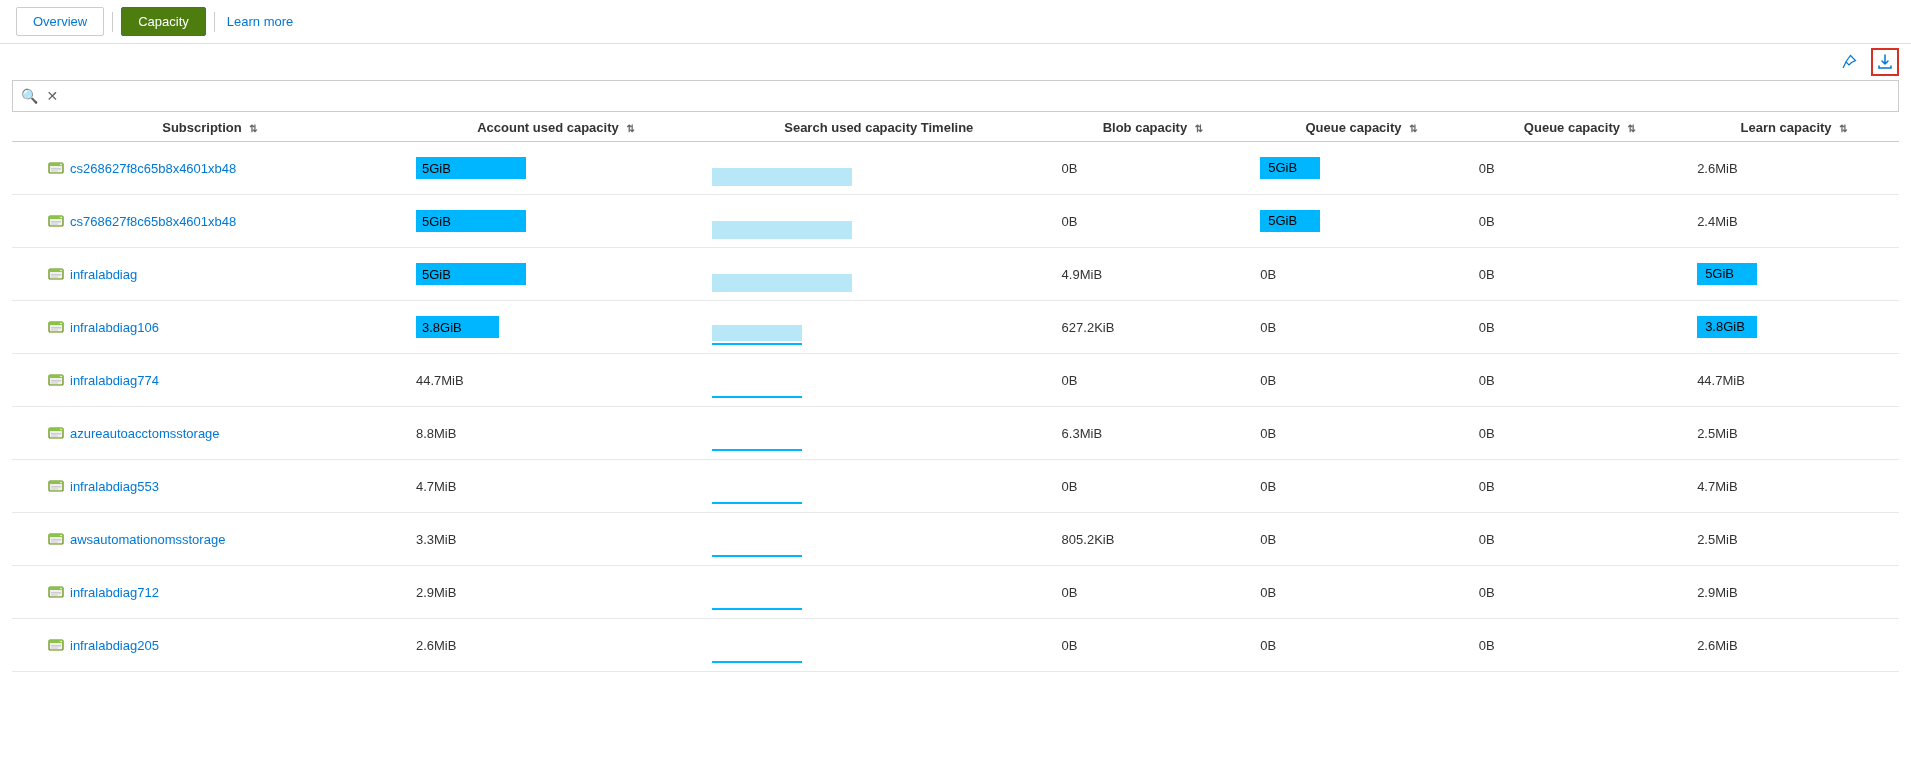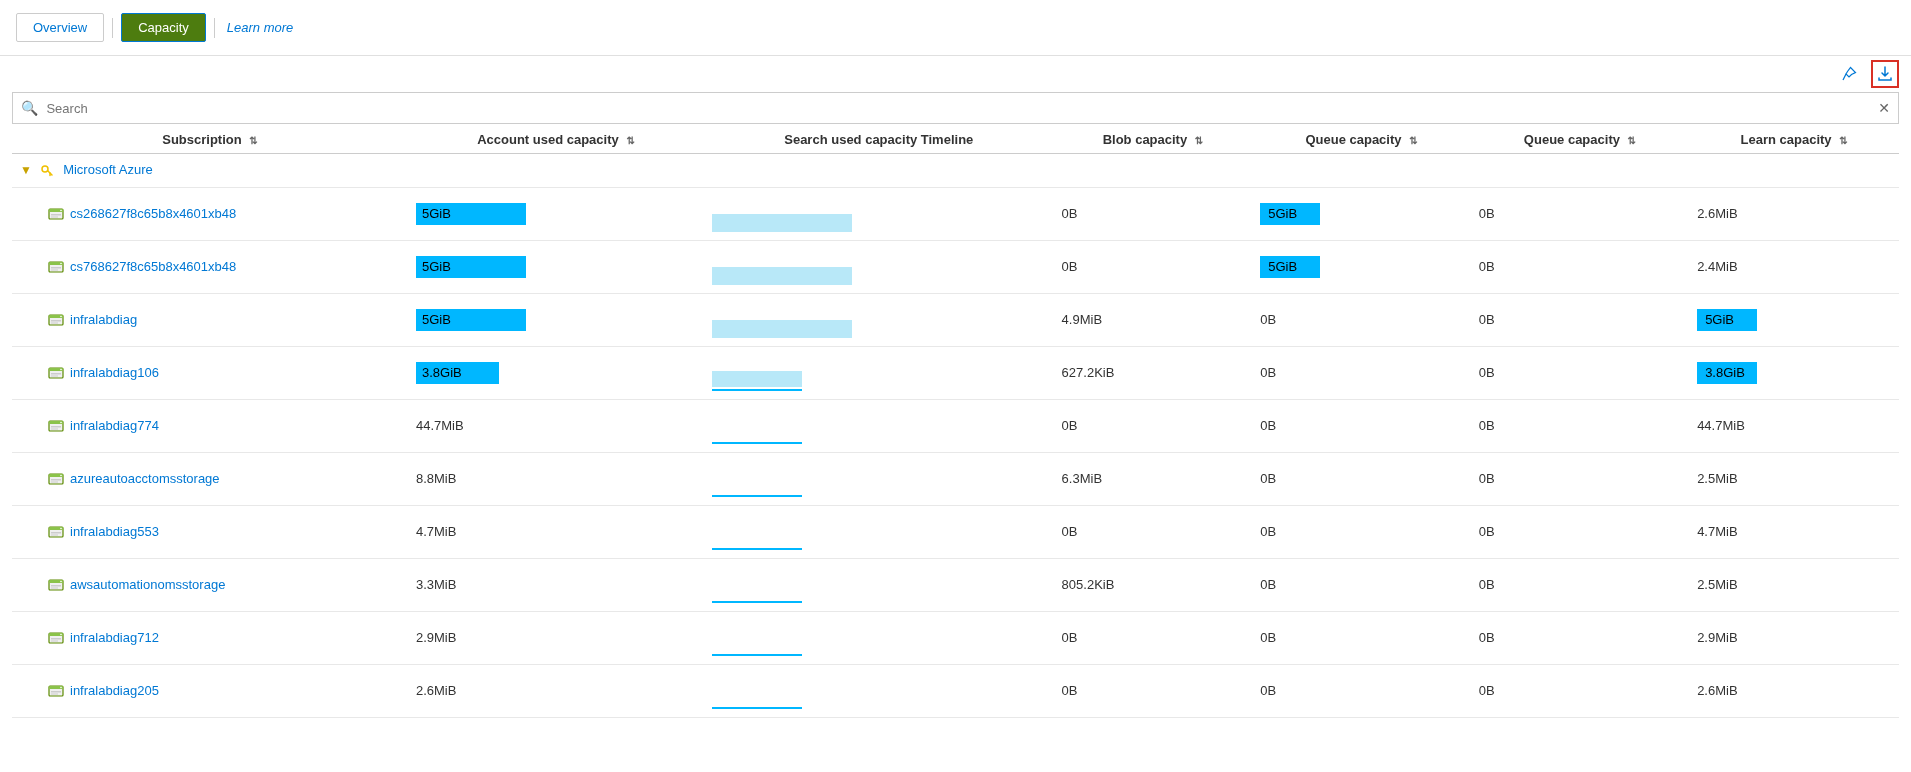--- a/index.html
+++ b/index.html
@@ -10,21 +10,21 @@
       color: #333;
     }
 
     
     .top-nav {
       display: flex;
       align-items: center;
       padding: 8px 16px;
       border-bottom: 1px solid #e0e0e0;
       gap: 0;
-      height: 56px;
+      height: 44px;
     }
     .nav-btn {
       padding: 6px 16px;
       border: 1px solid #ccc;
       background: #fff;
       color: #0078d4;
       cursor: pointer;
       font-size: 13px;
       border-radius: 2px;
     }
@@ -38,21 +38,20 @@
       height: 20px;
       background: #ccc;
       margin: 0 8px;
     }
     .nav-link {
       color: #0078d4;
       cursor: pointer;
       font-size: 13px;
       text-decoration: none;
       padding: 6px 4px;
-      font-style: italic;
     }
 
     
     .toolbar {
       display: flex;
       justify-content: flex-end;
       align-items: center;
       padding: 4px 12px;
       gap: 8px;
       height: 36px;
@@ -260,21 +259,20 @@
   <div class="toolbar-icon download-btn" title="Download">
     <svg width="16" height="16" viewBox="0 0 16 16" fill="none" xmlns="http://www.w3.org/2000/svg">
       <path d="M8 1v9M5 7l3 3 3-3" stroke="#0078d4" stroke-width="1.5" stroke-linecap="round"></path>
       <path d="M2 12v2h12v-2" stroke="#0078d4" stroke-width="1.5" stroke-linecap="round"></path>
     </svg>
   </div>
 </div>
 
 <div class="search-bar">
   <span class="search-icon">🔍</span>
-  <input type="text" placeholder="Search" style="">
   <span class="search-clear">✕</span>
 </div>
 
 <div class="table-container">
   <table>
     <thead>
       <tr>
         <th>
           <span>Subscription</span>
           <span class="sort-icon">⇅</span>
@@ -299,33 +297,20 @@
           <span class="sort-icon">⇅</span>
         </th>
         <th>
           <span>Learn capacity</span>
           <span class="sort-icon">⇅</span>
         </th>
       </tr>
     </thead>
     <tbody id="table-body">
 
-      <tr class="group-row">
-        <td colspan="7">
-          <span style="margin-right:4px; color:#c8a200; font-size:12px;">▼</span>
-          <span style="margin-right:6px;">
-            <svg width="14" height="14" viewBox="0 0 14 14" fill="none" style="vertical-align:middle;margin-bottom:2px;">
-              <circle cx="5" cy="6" r="3" stroke="#f0c000" stroke-width="1.5" fill="none"></circle>
-              <line x1="7.5" y1="7.5" x2="12" y2="12" stroke="#f0c000" stroke-width="1.5" stroke-linecap="round"></line>
-              <line x1="10" y1="10" x2="10" y2="12.5" stroke="#f0c000" stroke-width="1.5" stroke-linecap="round"></line>
-            </svg>
-          </span>
-          <span style="color:#0078d4;">Microsoft Azure</span>
-        </td>
-      </tr>
     <tr>
           <td>
             <div class="resource-name">
     <svg class="storage-svg" viewBox="0 0 16 16" fill="none" xmlns="http://www.w3.org/2000/svg">
     <rect x="1" y="3" width="14" height="10" rx="1" stroke="#5c8a00" stroke-width="1.2" fill="#f0f0f0"></rect>
     <rect x="1" y="3" width="14" height="3" rx="1" fill="#8bc34a"></rect>
     <circle cx="13" cy="4.5" r="0.8" fill="white"></circle>
     <rect x="3" y="8" width="10" height="1.5" fill="#ccc"></rect>
     <rect x="3" y="10.5" width="7" height="1" fill="#ccc"></rect>
   </svg>

